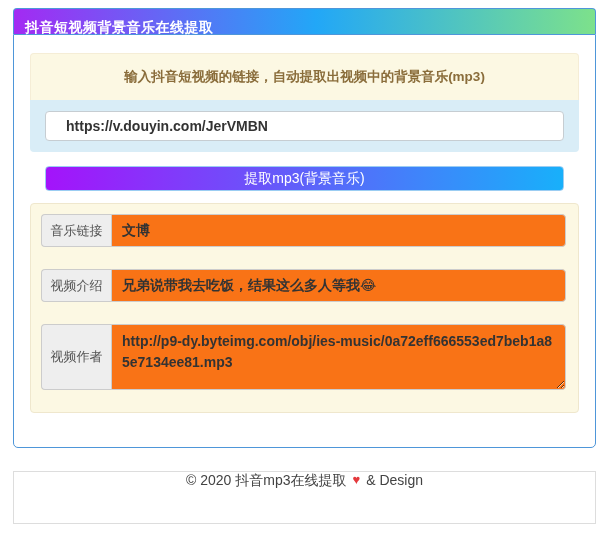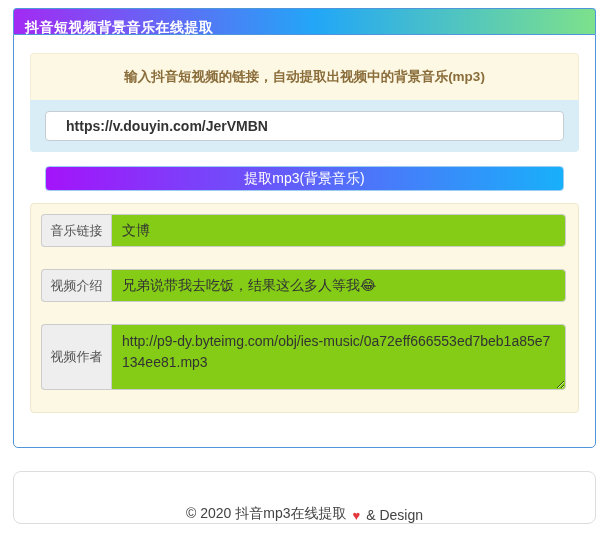--- a/index.html
+++ b/index.html
@@ -107,43 +107,43 @@
     font-size: 13px;
   }
   .form-control {
     flex: 1 1 auto;
     width: 100%;
     border: 1px solid #cccccc;
     border-radius: 0 4px 4px 0;
     padding: 6px 10px;
     font-family: "Liberation Sans", "DejaVu Sans", sans-serif;
     font-size: 14px;
-    font-weight: normal;
+    font-weight: bold;
     color: #333333;
-    background: #84cc16;
+    background: #f97316;
     outline: none;
   }
   input.form-control { height: 33px; }
   textarea.form-control {
     height: 66px;
     line-height: 1.5;
     resize: both;
     overflow: auto;
     word-break: break-all;
   }
 
   
   .footer {
     margin-top: 23px;
     height: 53px;
     border: 1px solid #dddddd;
-    border-radius: 8px;
+    border-radius: 0;
     background: #ffffff;
     display: flex;
-    align-items: flex-end;
+    align-items: flex-start;
     justify-content: center;
     gap: 6px;
     font-size: 14px;
     color: #434343;
   }
   .heart { color: var(--heart, #e4393c); font-size: 13px; }
 </style>
 </head>
 <body>
 

